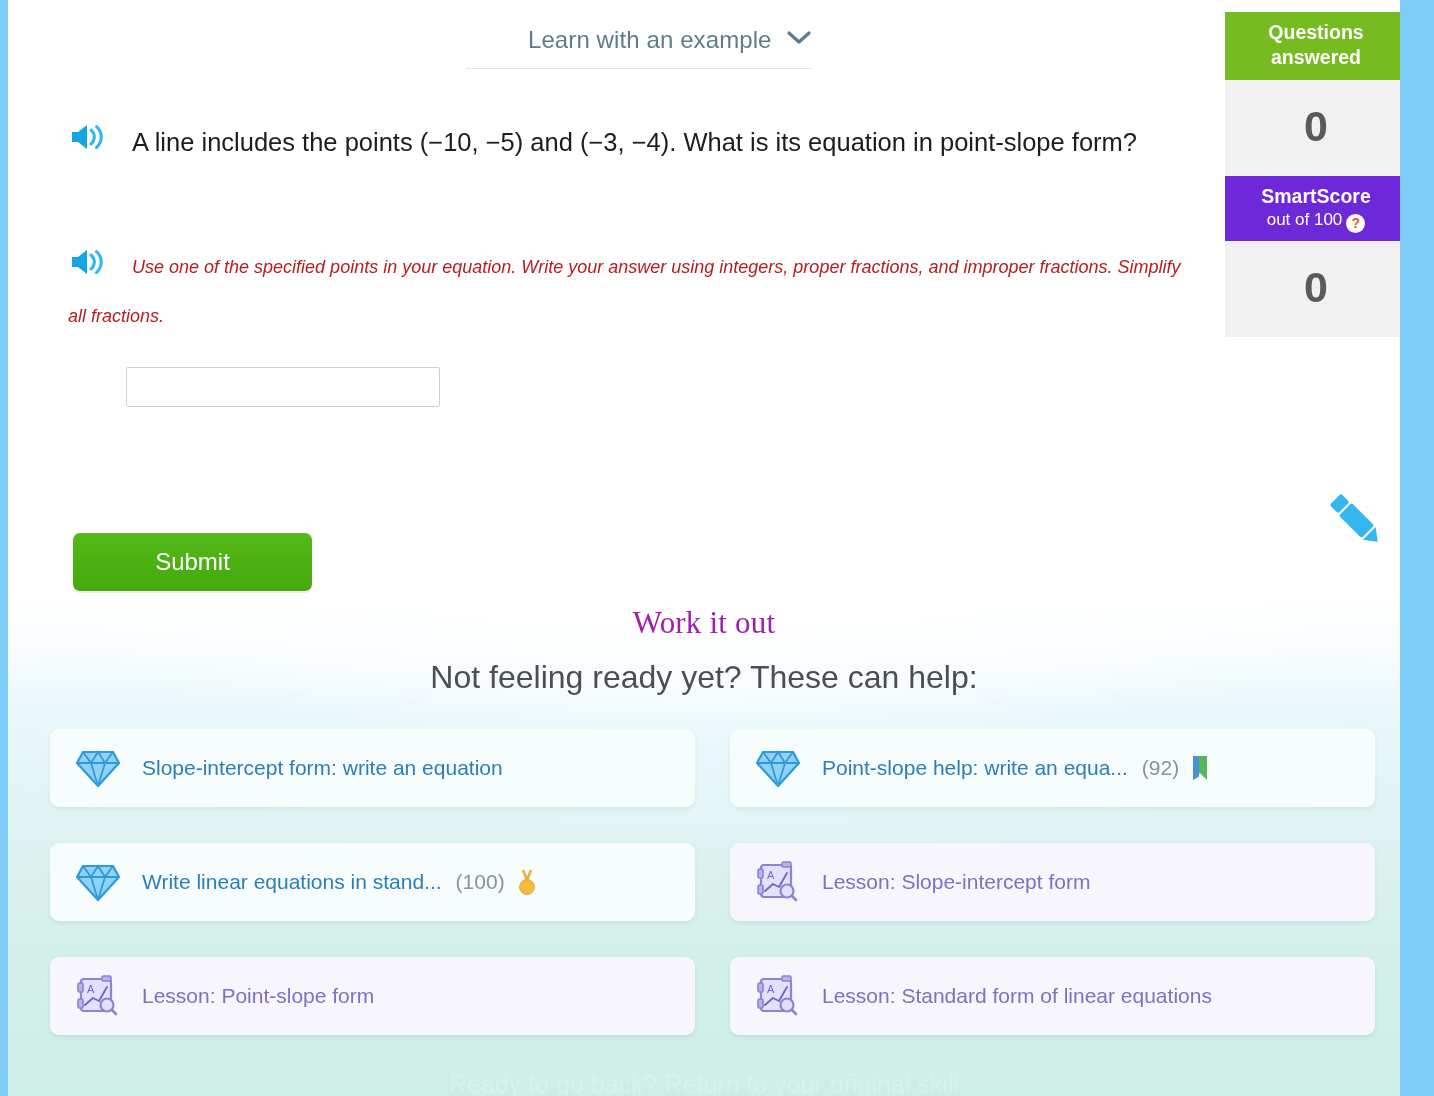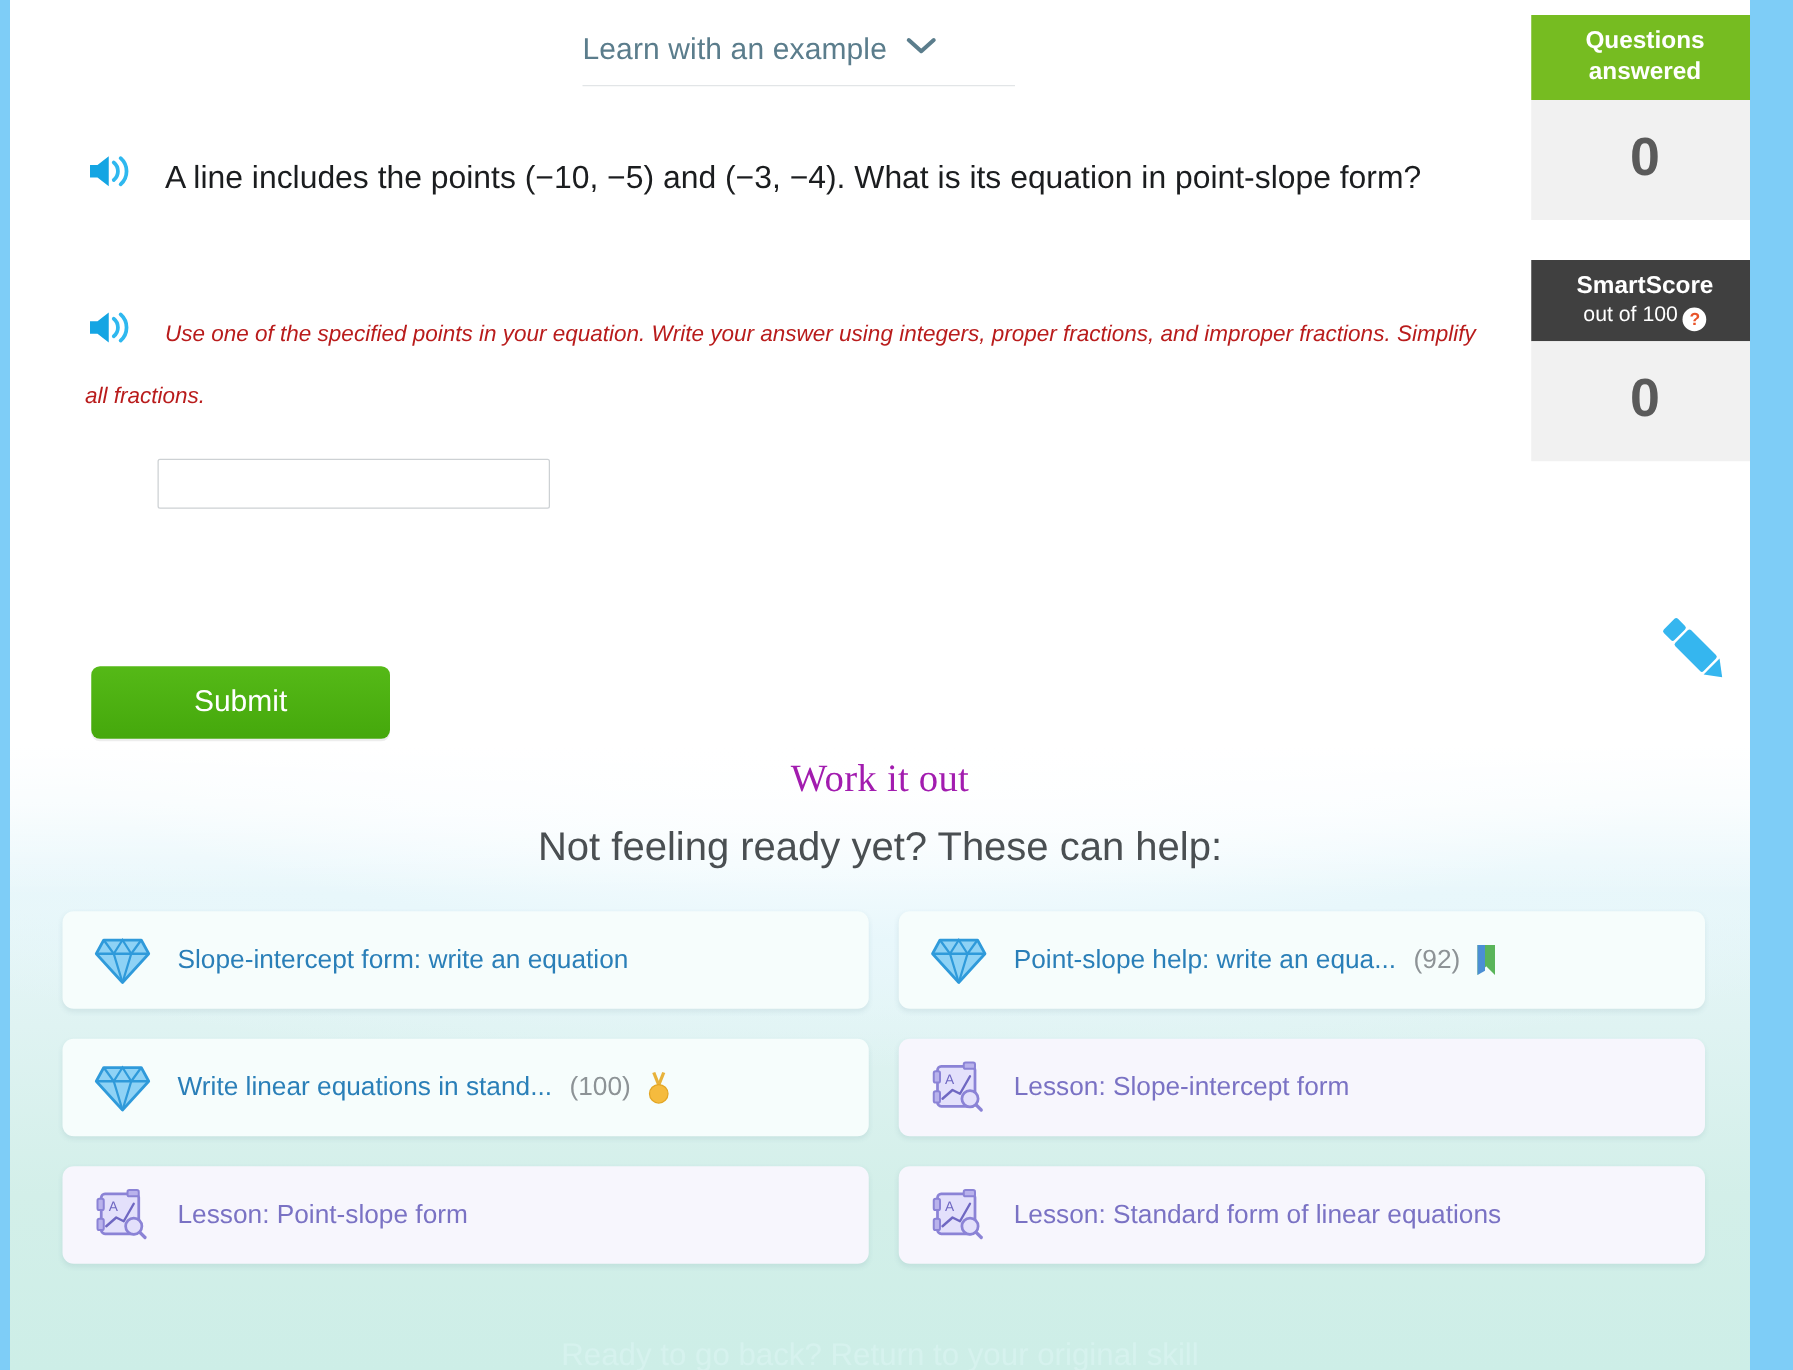--- a/index.html
+++ b/index.html
@@ -37,21 +37,21 @@
     content:"";
     position:absolute; left:0; top:0; width:100%; height:120px;
     background: linear-gradient(180deg,#ffffff 0%, rgba(255,255,255,0.72) 40%, rgba(255,255,255,0) 100%);
   }
 
   
   .example-header {
     position: absolute;
     left: 458px; top: 26px;
     width: 346px;
-    text-align: left;
+    text-align: right;
     border-bottom: 1px solid #e2e5e7;
     padding-bottom: 14px;
   }
   .example-header .lbl {
     font-size: 24px;
     color: #5b7d8c;
     letter-spacing: .1px;
   }
   .example-header .chev {
     display: inline-block;
@@ -133,21 +133,21 @@
   }
   .sp-head {
     text-align: center;
     color: #ffffff;
     font-weight: bold;
     padding: 8px 4px 10px;
     line-height: 25px;
     font-size: 19.5px;
   }
   .sp-head.green { background: #76bc21; }
-  .sp-head.orange { background: #404040; padding-bottom: 8px; margin-top: 32px; }
+  .sp-head.orange { background: #6d28d9; padding-bottom: 8px; }
   .sp-sub {
     font-size: 17px;
     font-weight: normal;
     line-height: 22px;
     display: block;
   }
   .qmark {
     display: inline-block;
     width: 19px; height: 19px;
     border-radius: 50%;
@@ -190,21 +190,20 @@
 
   
   .rec-grid {
     position: absolute;
     left: 42px; top: 729px;
     width: 1325px;
     display: grid;
     grid-template-columns: 645px 645px;
     column-gap: 35px;
     row-gap: 36px;
-    gap: 24px;
   }
   .rec-card {
     height: 78px;
     border-radius: 9px;
     display: flex;
     align-items: center;
     padding-left: 22px;
     background: #f6fdfc;
     box-shadow: 0 2px 4px rgba(60,110,130,0.10);
     cursor: pointer;

